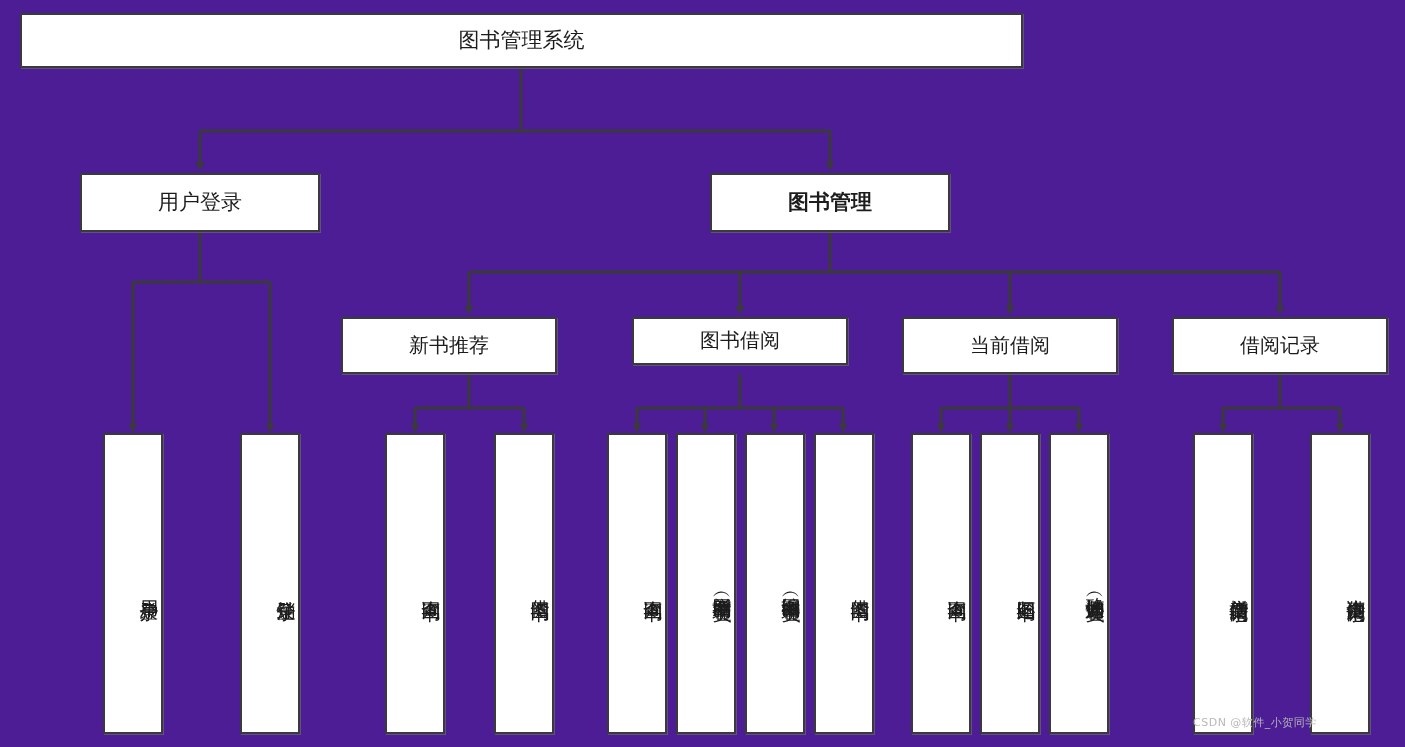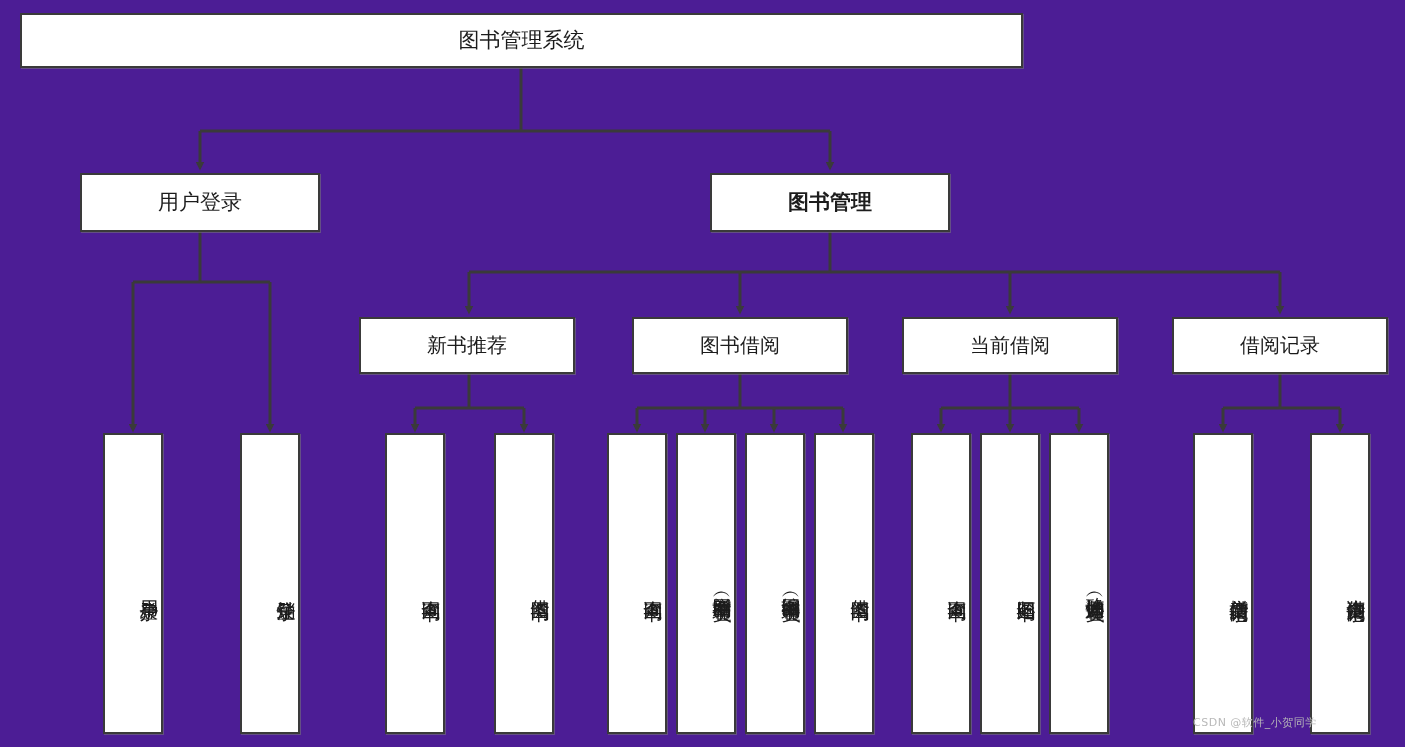--- a/index.html
+++ b/index.html
@@ -135,25 +135,25 @@
   </div>
 
   <div class="node node-l2" style="left:80px; top:173px; width:240px; height:59px;">
     <span>用户登录</span>
   </div>
 
   <div class="node node-l2" style="left:710px; top:173px; width:240px; height:59px;font-weight:bold;">
     <span>图书管理</span>
   </div>
 
-  <div class="node node-l3" style="left:359px; top:317px; width:216px; height:57px;">
+  <div class="node node-l3" style="left:341px; top:317px; width:216px; height:57px;">
     <span>新书推荐</span>
   </div>
 
-  <div class="node node-l3" style="left:632px; top:317px; width:216px; height:57px;">
+  <div class="node node-l3" style="left:632px; top:317px; width:216px; height:48px;">
     <span>图书借阅</span>
   </div>
 
   <div class="node node-l3" style="left:902px; top:317px; width:216px; height:57px;">
     <span>当前借阅</span>
   </div>
 
   <div class="node node-l3" style="left:1172px; top:317px; width:216px; height:57px;">
     <span>借阅记录</span>
   </div>

